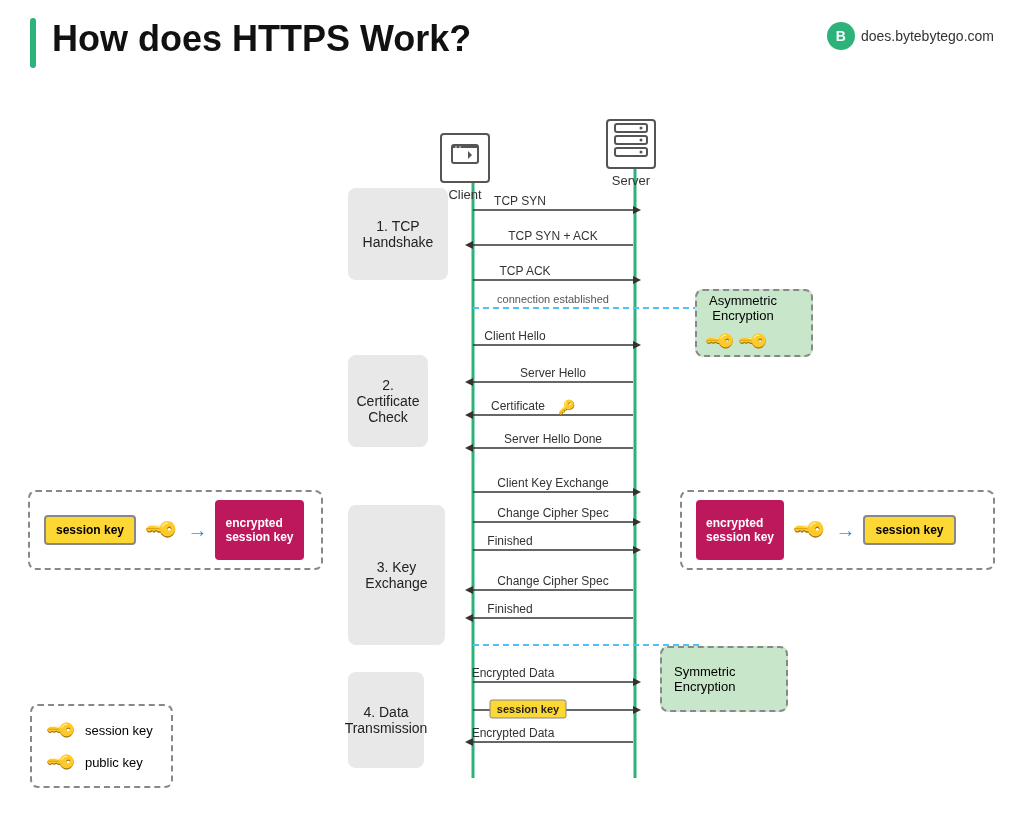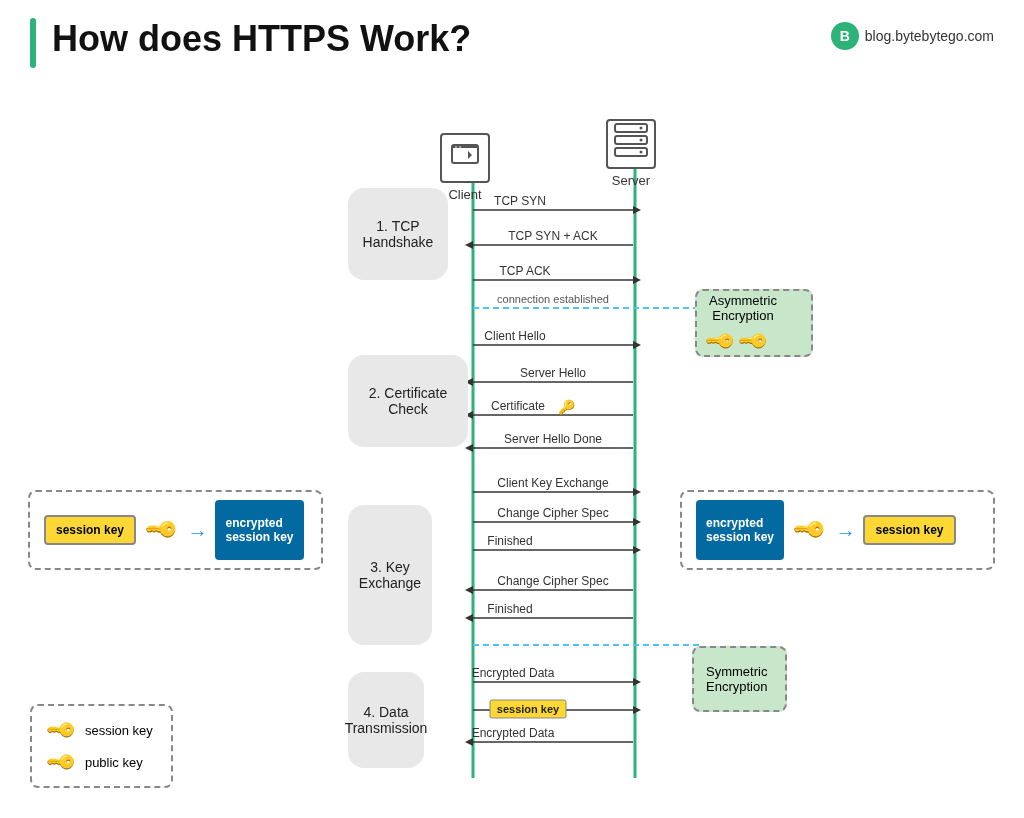--- a/index.html
+++ b/index.html
@@ -76,21 +76,21 @@
       justify-content: center;
       font-size: 20px;
       background: #fff;
       margin-bottom: 4px;
     }
 
     
     .step-box {
       position: absolute;
       background: #e8e8e8;
-      border-radius: 16px;
+      border-radius: 8px;
       display: flex;
       align-items: center;
       justify-content: center;
       text-align: center;
       font-size: 14px;
       font-weight: 500;
       color: #222;
       padding: 10px;
     }
 
@@ -108,21 +108,21 @@
     .tag-yellow {
       background: #fdd835;
       border: 2px solid #888;
       border-radius: 4px;
       padding: 6px 10px;
       font-size: 12px;
       font-weight: bold;
       white-space: nowrap;
     }
     .tag-orange {
-      background: #0369a1;
+      background: #be185d;
       border-radius: 4px;
       padding: 16px 10px;
       font-size: 12px;
       font-weight: bold;
       color: white;
       white-space: nowrap;
     }
 
     
     .enc-label-box {
@@ -248,21 +248,21 @@
   <polygon points="473,738 465,742 473,746" fill="#333"></polygon>
   <text x="513" y="737" font-size="12" fill="#333" text-anchor="middle">Encrypted Data</text>
 </svg>
 
 <div id="page-title">
   <span>How does HTTPS Work?</span>
 </div>
 
 <div class="brand">
   <div class="brand-icon">B</div>
-  <span>blog.bytebytego.com</span>
+  <span>does.bytebytego.com</span>
 </div>
 
 <div class="actor" style="left:440px; top:95px;">
   <div class="actor-icon">
     <svg width="30" height="30" viewBox="0 0 30 30">
       <rect x="2" y="2" width="26" height="18" rx="2" stroke="#555" stroke-width="2" fill="none"></rect>
       <rect x="2" y="2" width="26" height="3" rx="1" fill="#555"></rect>
       <circle cx="6" cy="4" r="0.8" fill="#fff"></circle>
       <circle cx="10" cy="4" r="0.8" fill="#fff"></circle>
       <polygon points="18,8 22,12 18,16" fill="#555"></polygon>
@@ -281,24 +281,24 @@
       <circle cx="30" cy="18" r="1.5" fill="#555"></circle>
       <circle cx="30" cy="30" r="1.5" fill="#555"></circle>
     </svg>
   </div>
   <span>Server</span>
 </div>
 
 <div class="step-box" style="left:348px; top:188px; width:100px; height:92px;">
   <span>1. TCP<br>Handshake</span>
 </div>
-<div class="step-box" style="left:348px; top:355px; width:120px; height:92px;">
+<div class="step-box" style="left:348px; top:355px; width:80px; height:92px;">
   <span>2. Certificate<br>Check</span>
 </div>
-<div class="step-box" style="left:348px; top:505px; width:84px; height:140px;">
+<div class="step-box" style="left:348px; top:505px; width:97px; height:140px;">
   <span>3. Key<br>Exchange</span>
 </div>
 <div class="step-box" style="left:348px; top:672px; width:76px; height:96px;">
   <span>4. Data<br>Transmission</span>
 </div>
 
 <div class="enc-label-box" style="left:695px; top:278px; width:118px; height:68px;">
   <span style="white-space:pre-line;">Asymmetric
 Encryption</span>
   <div style="display:flex; gap:8px; margin-top:6px;">
@@ -314,21 +314,21 @@
   <div class="tag-orange">encrypted<br>session key</div>
 </div>
 
 <div class="enc-box" style="left:680px; top:490px; width:315px; height:80px;">
   <div class="tag-orange">encrypted<br>session key</div>
   <span style="font-size:22px; color:#e53935; transform:rotate(45deg); display:inline-block; margin:0 4px;">🔑</span>
   <span style="font-size:20px; color:#2196f3; font-weight:bold;">→</span>
   <div class="tag-yellow">session key</div>
 </div>
 
-<div class="enc-label-box" style="left:692px; top:635px; width:95px; height:66px;">
+<div class="enc-label-box" style="left:660px; top:635px; width:128px; height:66px;">
   <span style="white-space:pre-line;">Symmetric
 Encryption</span>
 </div>
 
 <div class="legend">
   <div class="legend-item">
     <span style="font-size:20px; color:#2196f3; transform:rotate(45deg); display:inline-block;">🔑</span>
     <span>session key</span>
   </div>
   <div class="legend-item">

